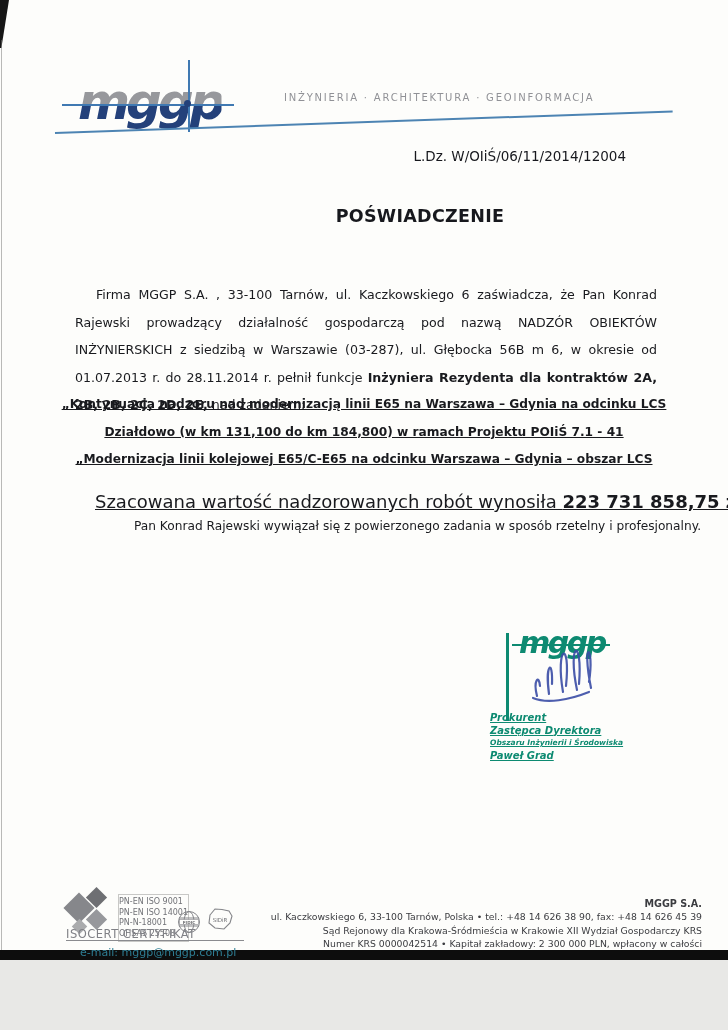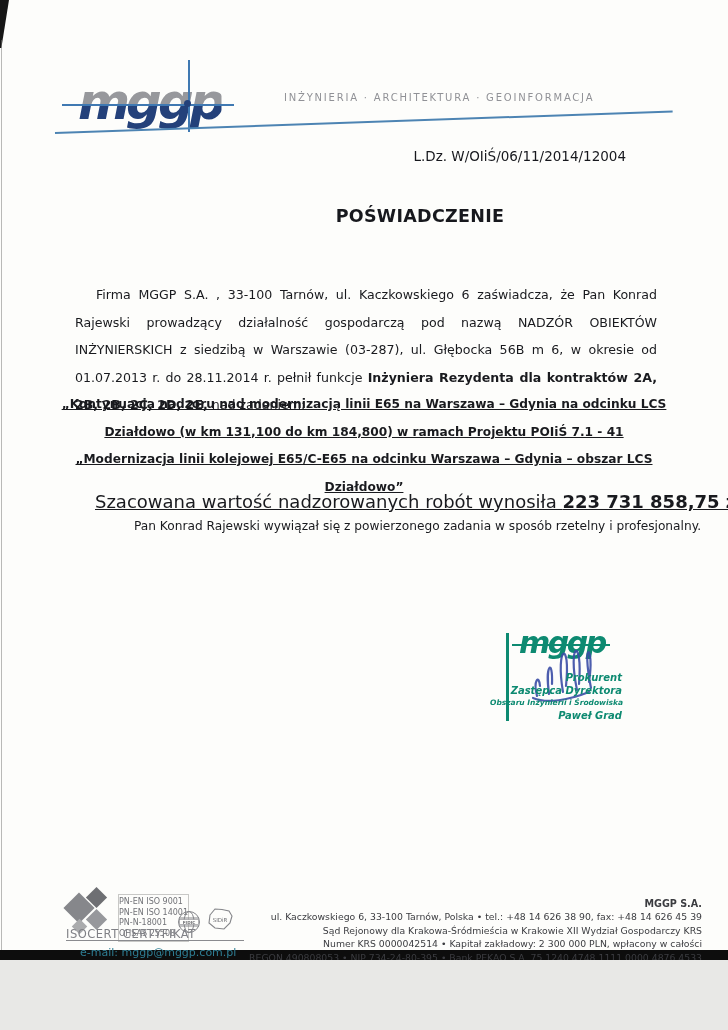--- a/index.html
+++ b/index.html
@@ -43,22 +43,22 @@
   .quote div{white-space:nowrap;text-decoration:underline;}
   .value-line{position:absolute;left:95px;top:491px;font-size:18px;white-space:nowrap;text-decoration:underline;}
   .value-line .b{font-weight:bold;}
   .closing-line{position:absolute;left:134px;top:519px;font-size:12.2px;white-space:nowrap;}
 
   
   .stamp-bar{position:absolute;left:506px;top:633px;width:3px;height:88px;background:#0d8a71;}
   .stamp-logo{position:absolute;left:519px;top:628px;font-style:italic;font-weight:bold;font-size:30px;
               letter-spacing:-2.5px;color:#0d8a71;line-height:30px;}
   .stamp-strike{position:absolute;left:512px;top:644px;width:98px;height:2px;background:#0d8a71;}
-  .stamp-text{position:absolute;left:490px;top:672px;width:132px;text-align:right;color:#0d8a71;
-              font-weight:bold;font-style:italic;font-size:10px;line-height:12.5px;white-space:nowrap;}
+  .stamp-text{position:absolute;left:490px;top:712px;width:132px;color:#0d8a71;
+              font-weight:bold;font-style:italic;font-size:10px;line-height:12.5px;white-space:nowrap;text-decoration:underline;}
   .stamp-text .small{font-size:7.5px;}
   .signature{position:absolute;left:525px;top:628px;}
 
   
   .isocert-logo{position:absolute;left:66px;top:891px;width:52px;height:52px;}
   .dm{position:absolute;transform:rotate(45deg);}
   .dm1{left:2px;top:6px;width:22px;height:22px;background:#86878b;}
   .dm2{left:23px;top:-1px;width:15px;height:15px;background:#6e6f73;}
   .dm3{left:23px;top:21px;width:15px;height:15px;background:#97989c;}
   .dm4{left:8px;top:30px;width:11px;height:11px;background:#aaabad;}
@@ -102,21 +102,20 @@
   </div>
 
   <div class="doc-title">POŚWIADCZENIE</div>
 
   <div class="para1"><span>Firma MGGP S.A. , 33-100 Tarnów, ul. Kaczkowskiego 6 zaświadcza, że Pan Konrad Rajewski prowadzący działalność gospodarczą pod nazwą NADZÓR OBIEKTÓW INŻYNIERSKICH z siedzibą w Warszawie (03-287), ul. Głębocka 56B m 6, w okresie od 01.07.2013 r. do 28.11.2014 r. pełnił funkcje </span><span class="b">Inżyniera Rezydenta dla kontraktów 2A, 2B, 2B, 2C, 2D, 2E,</span><span> nad zadaniem:</span></div>
 
   <div class="quote">
     <div>„Kontynuacja nadzoru nad modernizacją linii E65 na Warszawa – Gdynia na odcinku LCS</div>
     <div>Działdowo (w km 131,100 do km 184,800) w ramach Projektu POIiŚ 7.1 - 41</div>
     <div>„Modernizacja linii kolejowej E65/C-E65 na odcinku Warszawa – Gdynia – obszar LCS</div>
-    <div>Działdowo”</div>
   </div>
 
   <div class="value-line"><span>Szacowana wartość nadzorowanych robót wynosiła </span><span class="b">223 731 858,75 zł</span><span> brutto</span></div>
 
   <div class="closing-line">Pan Konrad Rajewski wywiązał się z powierzonego zadania w sposób rzetelny i profesjonalny.</div>
 
   <div class="stamp-bar"></div>
   <div class="stamp-logo">mggp</div>
   <div class="stamp-strike"></div>
   <svg class="signature" width="95" height="80" viewBox="0 0 95 80">
@@ -164,16 +163,15 @@
   <div class="cert-title">ISOCERT CERTYFIKAT</div>
   <div class="cert-divider"></div>
   <div class="contact-email">e-mail: mggp@mggp.com.pl</div>
   <div class="contact-www">www.mggp.com.pl</div>
 
   <div class="company-block">
     <div class="company-name">MGGP S.A.</div>
     <div>ul. Kaczkowskiego 6, 33-100 Tarnów, Polska • tel.: +48 14 626 38 90, fax: +48 14 626 45 39</div>
     <div>Sąd Rejonowy dla Krakowa-Śródmieścia w Krakowie XII Wydział Gospodarczy KRS</div>
     <div>Numer KRS 0000042514 • Kapitał zakładowy: 2 300 000 PLN, wpłacony w całości</div>
-    <div>REGON 490808053 • NIP 734-24-80-395 • Bank PEKAO S.A. 75 1240 4748 1111 0000 4876 4533</div>
   </div>
 
 </div>
 
 </body></html>

